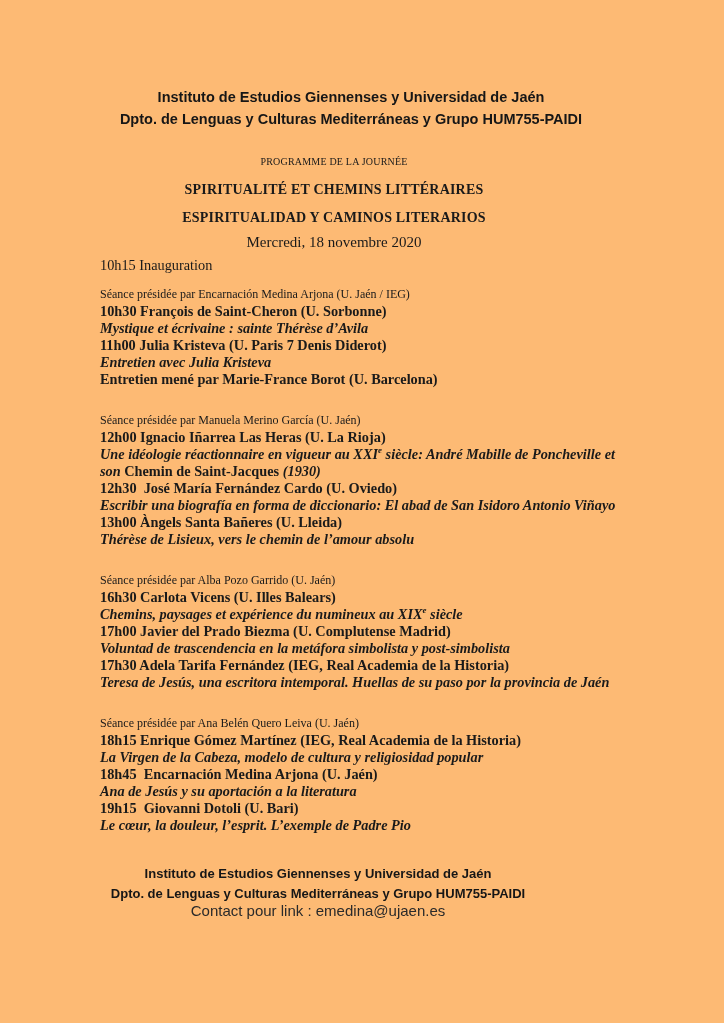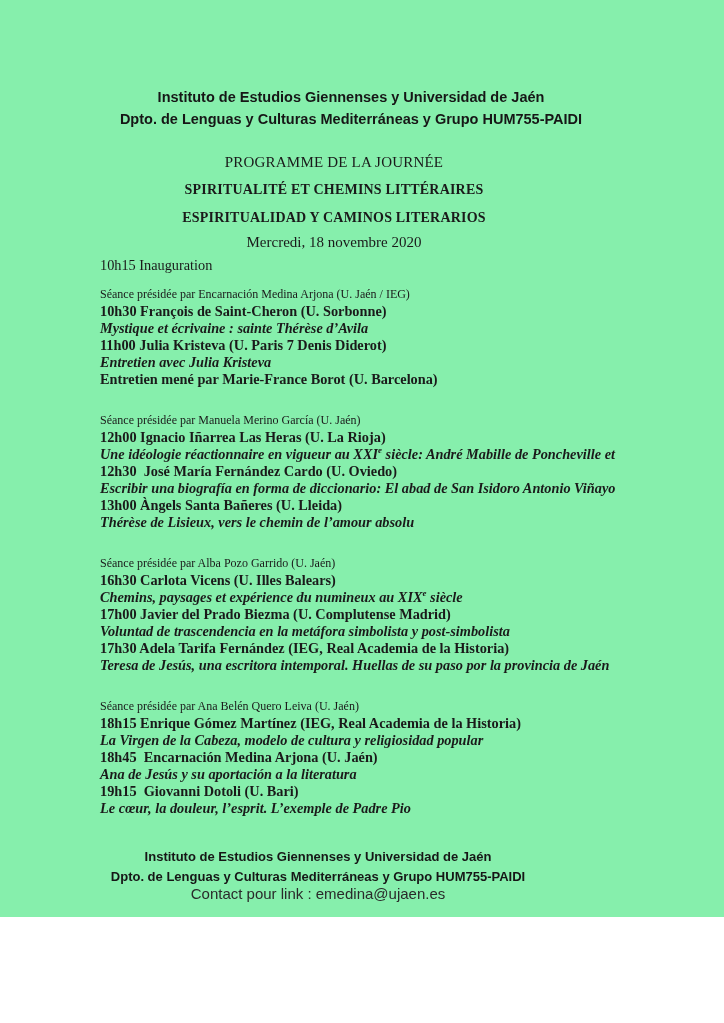--- a/index.html
+++ b/index.html
@@ -1,19 +1,19 @@
 <!DOCTYPE html>
 <html><head>
 <meta charset="utf-8">
 <style>
   html,body { margin:0; padding:0; background:#ffffff; }
   .page {
     position:relative;
-    width:724px; height:917px;
-    background:#86efac;
+    width:724px; height:1023px;
+    background:#fdba74;
     color:#1a1a1a;
     overflow:hidden;
     font-family:"Liberation Serif","DejaVu Serif",serif;
   }
   .content {
     position:absolute; left:100px; top:0; width:538px;
   }
   .doc-header {
     margin-top:86px;
     padding-right:36px;
@@ -21,21 +21,21 @@
     font-family:"Liberation Sans","DejaVu Sans",sans-serif;
     font-weight:bold;
     font-size:14.5px; line-height:22px;
     color:#161616;
   }
   .title-block p { margin:0; }
   .centered {
     text-align:center;
     padding-right:70px;
   }
-  .t-programme { margin-top:23px !important; font-size:15px; line-height:18px; letter-spacing:0.2px; }
+  .t-programme { margin-top:23px !important; font-size:10px; line-height:18px; letter-spacing:0.2px; }
   .t-main     { margin-top:10px !important; font-size:14px; line-height:18px; font-weight:bold; letter-spacing:0.2px; }
   .t-date     { margin-top:6px  !important; font-size:15px; line-height:18px; }
   .inauguration {
     margin:6px 0 0 0;
     font-size:14.3px; line-height:17px;
     white-space:pre-wrap;
   }
   .session { margin-top:24px; }
   .session.first { margin-top:12px; }
   .chair {
@@ -88,20 +88,21 @@
           <p class="line"><span>10h30 François de Saint-Cheron (U. Sorbonne)</span></p>
           <p class="line"><span class="it">Mystique et écrivaine : sainte Thérèse d’Avila</span></p>
           <p class="line"><span>11h00 Julia Kristeva (U. Paris 7 Denis Diderot)</span></p>
           <p class="line"><span class="it">Entretien avec Julia Kristeva</span></p>
           <p class="line"><span>Entretien mené par Marie-France Borot (U. Barcelona)</span></p>
         </section>
         <section class="session">
           <p class="chair">Séance présidée par Manuela Merino García (U. Jaén)</p>
           <p class="line"><span>12h00 Ignacio Iñarrea Las Heras (U. La Rioja)</span></p>
           <p class="line"><span class="it">Une idéologie réactionnaire en vigueur au XXI</span><sup class="it">e</sup><span class="it"> siècle: André Mabille de Poncheville et</span></p>
+          <p class="line"><span class="it">son </span><span>Chemin de Saint-Jacques </span><span class="it">(1930)</span></p>
           <p class="line"><span>12h30  José María Fernández Cardo (U. Oviedo)</span></p>
           <p class="line"><span class="it">Escribir una biografía en forma de diccionario: El abad de San Isidoro Antonio Viñayo</span></p>
           <p class="line"><span>13h00 Àngels Santa Bañeres (U. Lleida)</span></p>
           <p class="line"><span class="it">Thérèse de Lisieux, vers le chemin de l’amour absolu</span></p>
         </section>
         <section class="session">
           <p class="chair">Séance présidée par Alba Pozo Garrido (U. Jaén)</p>
           <p class="line"><span>16h30 Carlota Vicens (U. Illes Balears)</span></p>
           <p class="line"><span class="it">Chemins, paysages et expérience du numineux au XIX</span><sup class="it">e</sup><span class="it"> siècle</span></p>
           <p class="line"><span>17h00 Javier del Prado Biezma (U. Complutense Madrid)</span></p>

